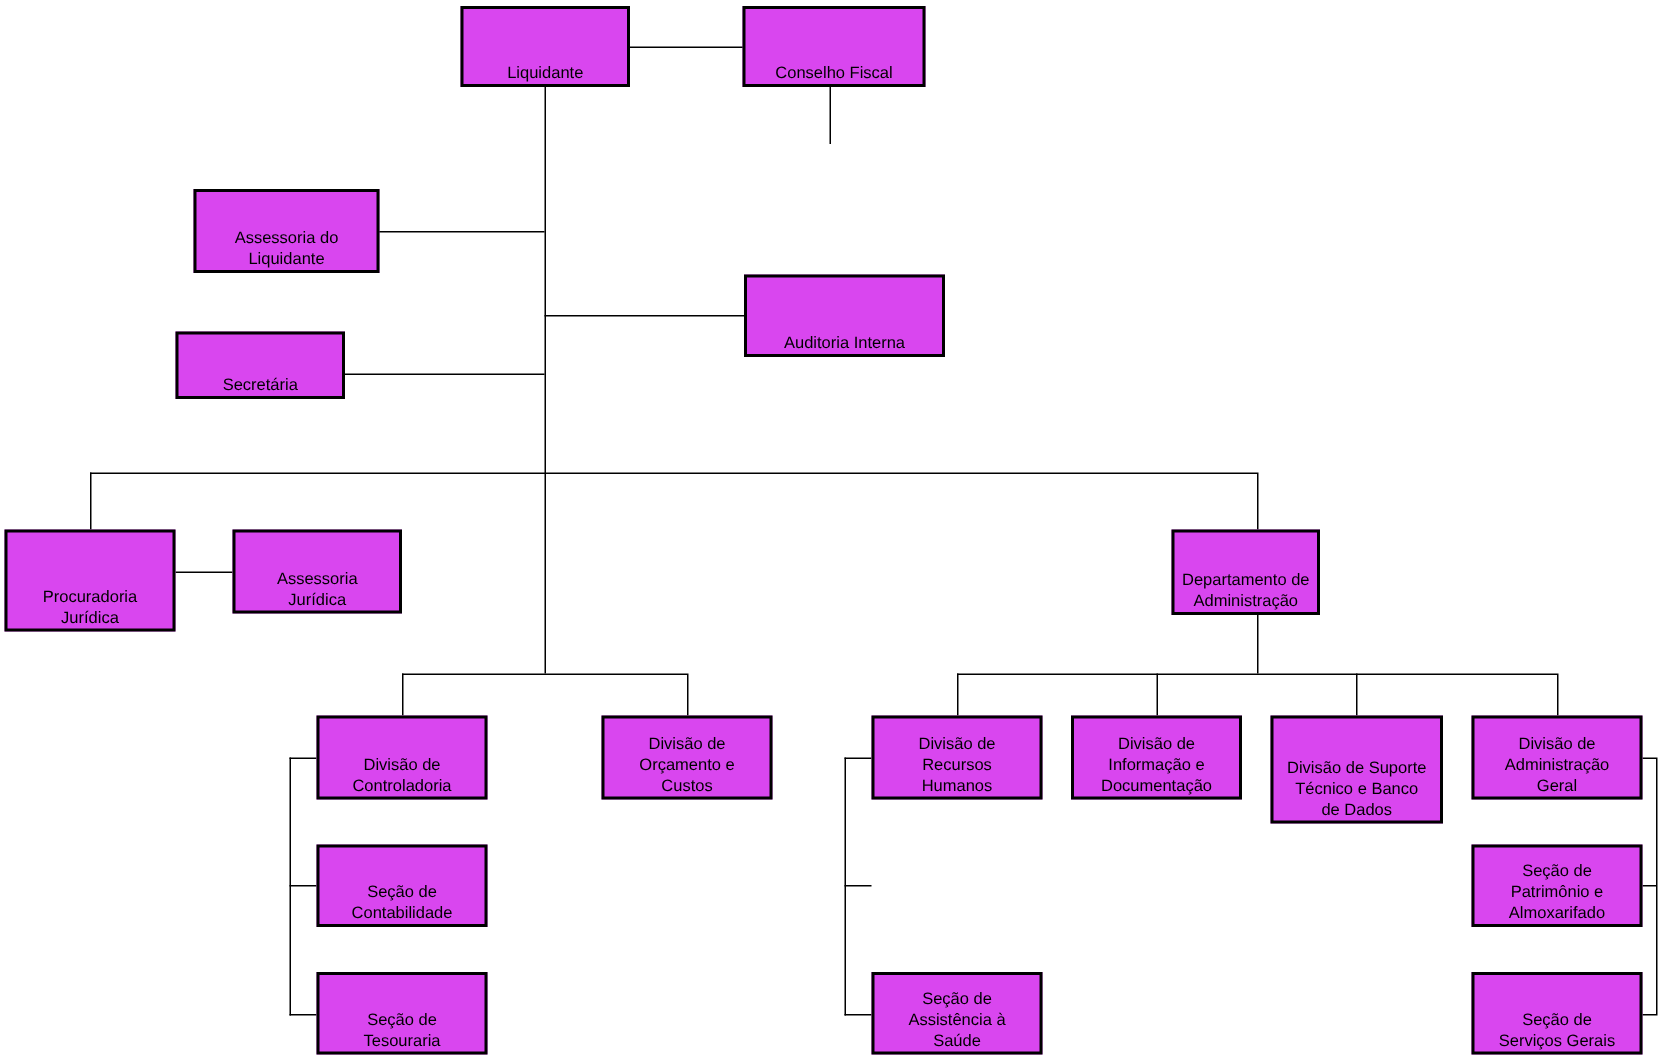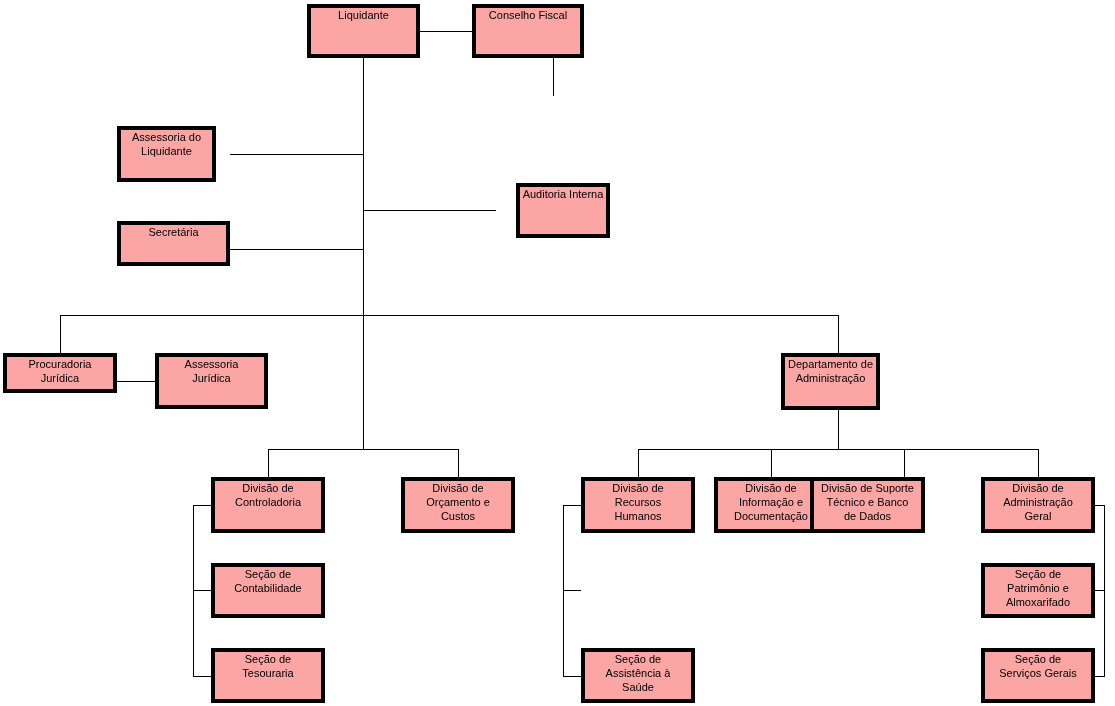--- a/index.html
+++ b/index.html
@@ -8,24 +8,24 @@
   body { font-family: "Liberation Sans", sans-serif; }
   .canvas {
     position: relative;
     width: 1115px;
     height: 706px;
     background: #ffffff;
     overflow: hidden;
   }
   .node {
     position: absolute;
-    background: #fca5a5;
-    border: 4px solid #000000;
+    background: #d946ef;
+    border: 2px solid #000000;
     display: flex;
-    align-items: flex-start;
+    align-items: flex-end;
     justify-content: center;
     text-align: center;
     z-index: 2;
   }
   .node-label {
     font-size: 11px;
     line-height: 14px;
     color: #000000;
     white-space: pre-line;
   }
@@ -36,34 +36,34 @@
   }
 </style>
 </head>
 <body>
 
 <div class="canvas" id="canvas">
 
   <div class="node" style="left:307px;top:4px;width:113px;height:54px">
     <span class="node-label">Liquidante</span>
   </div>
-  <div class="node" style="left:472px;top:4px;width:112px;height:54px">
+  <div class="node" style="left:495px;top:4px;width:122px;height:54px">
     <span class="node-label">Conselho Fiscal</span>
   </div>
-  <div class="node" style="left:117px;top:126px;width:99px;height:56px">
+  <div class="node" style="left:129px;top:126px;width:124px;height:56px">
     <span class="node-label">Assessoria do
 Liquidante</span>
   </div>
-  <div class="node" style="left:516px;top:183px;width:94px;height:55px">
+  <div class="node" style="left:496px;top:183px;width:134px;height:55px">
     <span class="node-label">Auditoria Interna</span>
   </div>
   <div class="node" style="left:117px;top:221px;width:113px;height:45px">
     <span class="node-label">Secretária</span>
   </div>
-  <div class="node" style="left:3px;top:353px;width:114px;height:40px">
+  <div class="node" style="left:3px;top:353px;width:114px;height:68px">
     <span class="node-label">Procuradoria
 Jurídica</span>
   </div>
   <div class="node" style="left:155px;top:353px;width:113px;height:56px">
     <span class="node-label">Assessoria
 Jurídica</span>
   </div>
   <div class="node" style="left:781px;top:353px;width:99px;height:57px">
     <span class="node-label">Departamento de
 Administração</span>
@@ -80,21 +80,21 @@
   <div class="node" style="left:581px;top:477px;width:114px;height:56px">
     <span class="node-label">Divisão de
 Recursos
 Humanos</span>
   </div>
   <div class="node" style="left:714px;top:477px;width:114px;height:56px">
     <span class="node-label">Divisão de
 Informação e
 Documentação</span>
   </div>
-  <div class="node" style="left:810px;top:477px;width:115px;height:56px">
+  <div class="node" style="left:847px;top:477px;width:115px;height:72px">
     <span class="node-label">Divisão de Suporte
 Técnico e Banco
 de Dados</span>
   </div>
   <div class="node" style="left:981px;top:477px;width:114px;height:56px">
     <span class="node-label">Divisão de
 Administração
 Geral</span>
   </div>
   <div class="node" style="left:211px;top:563px;width:114px;height:55px">

